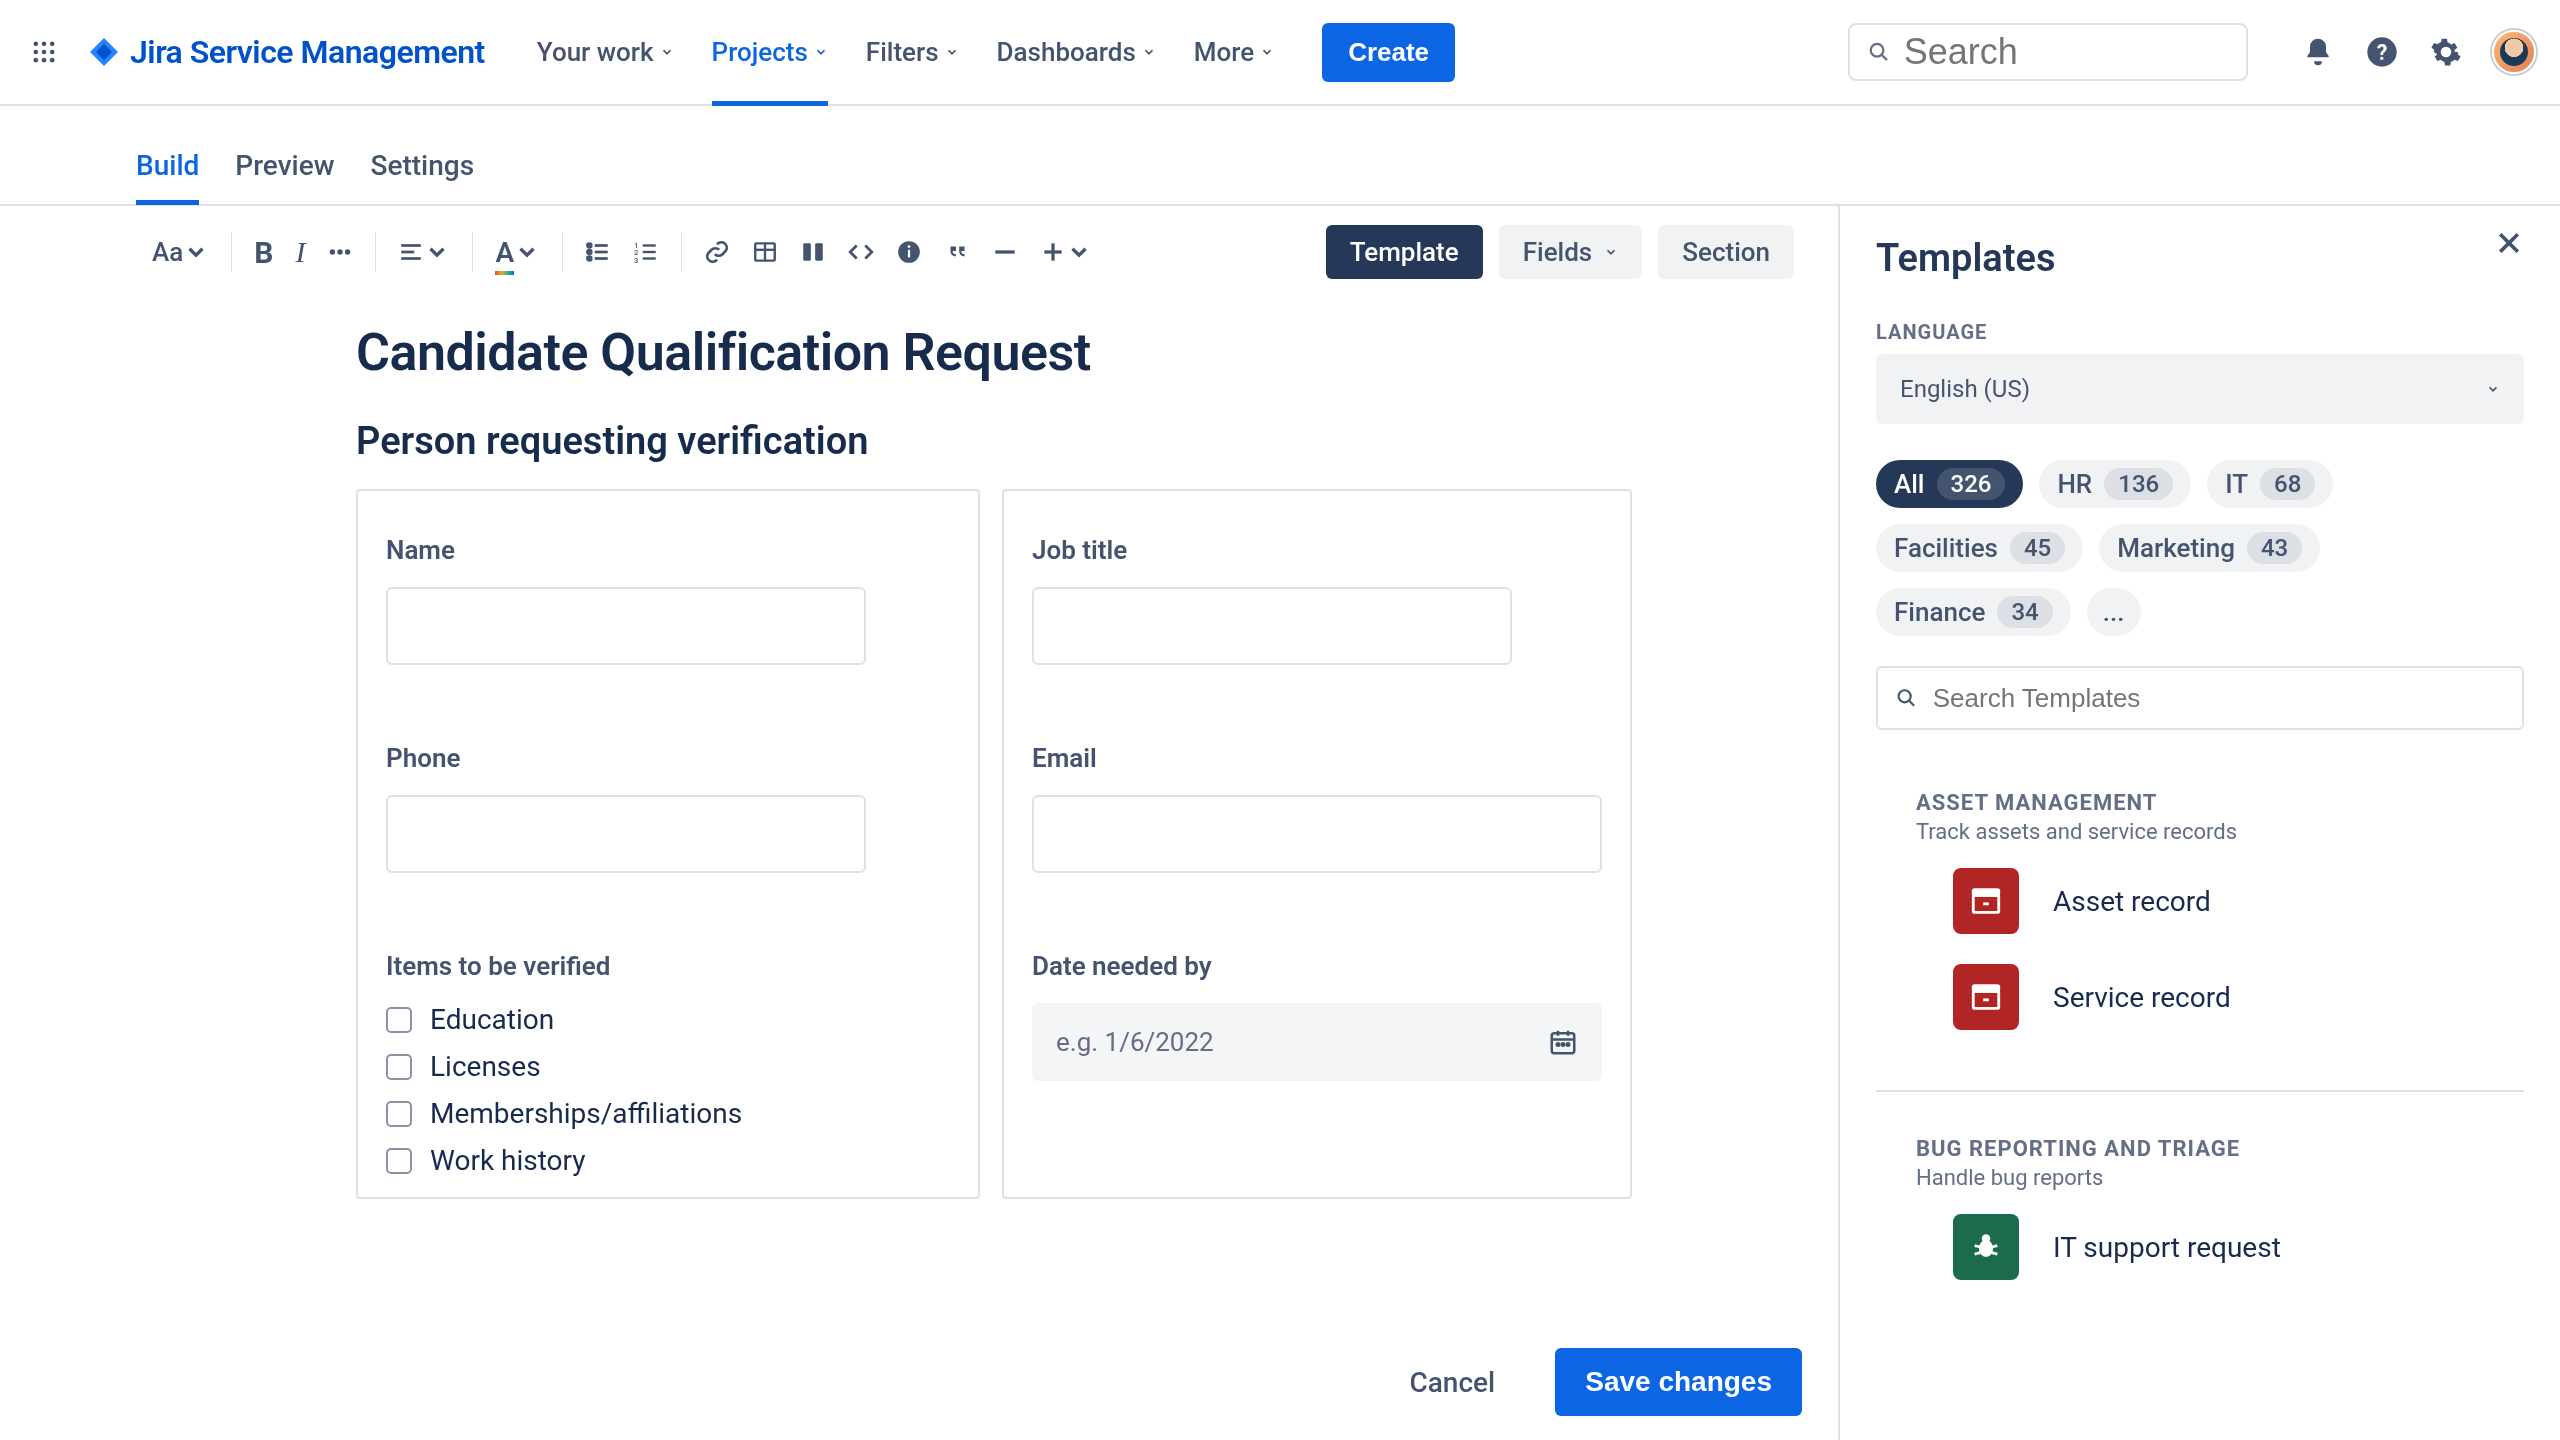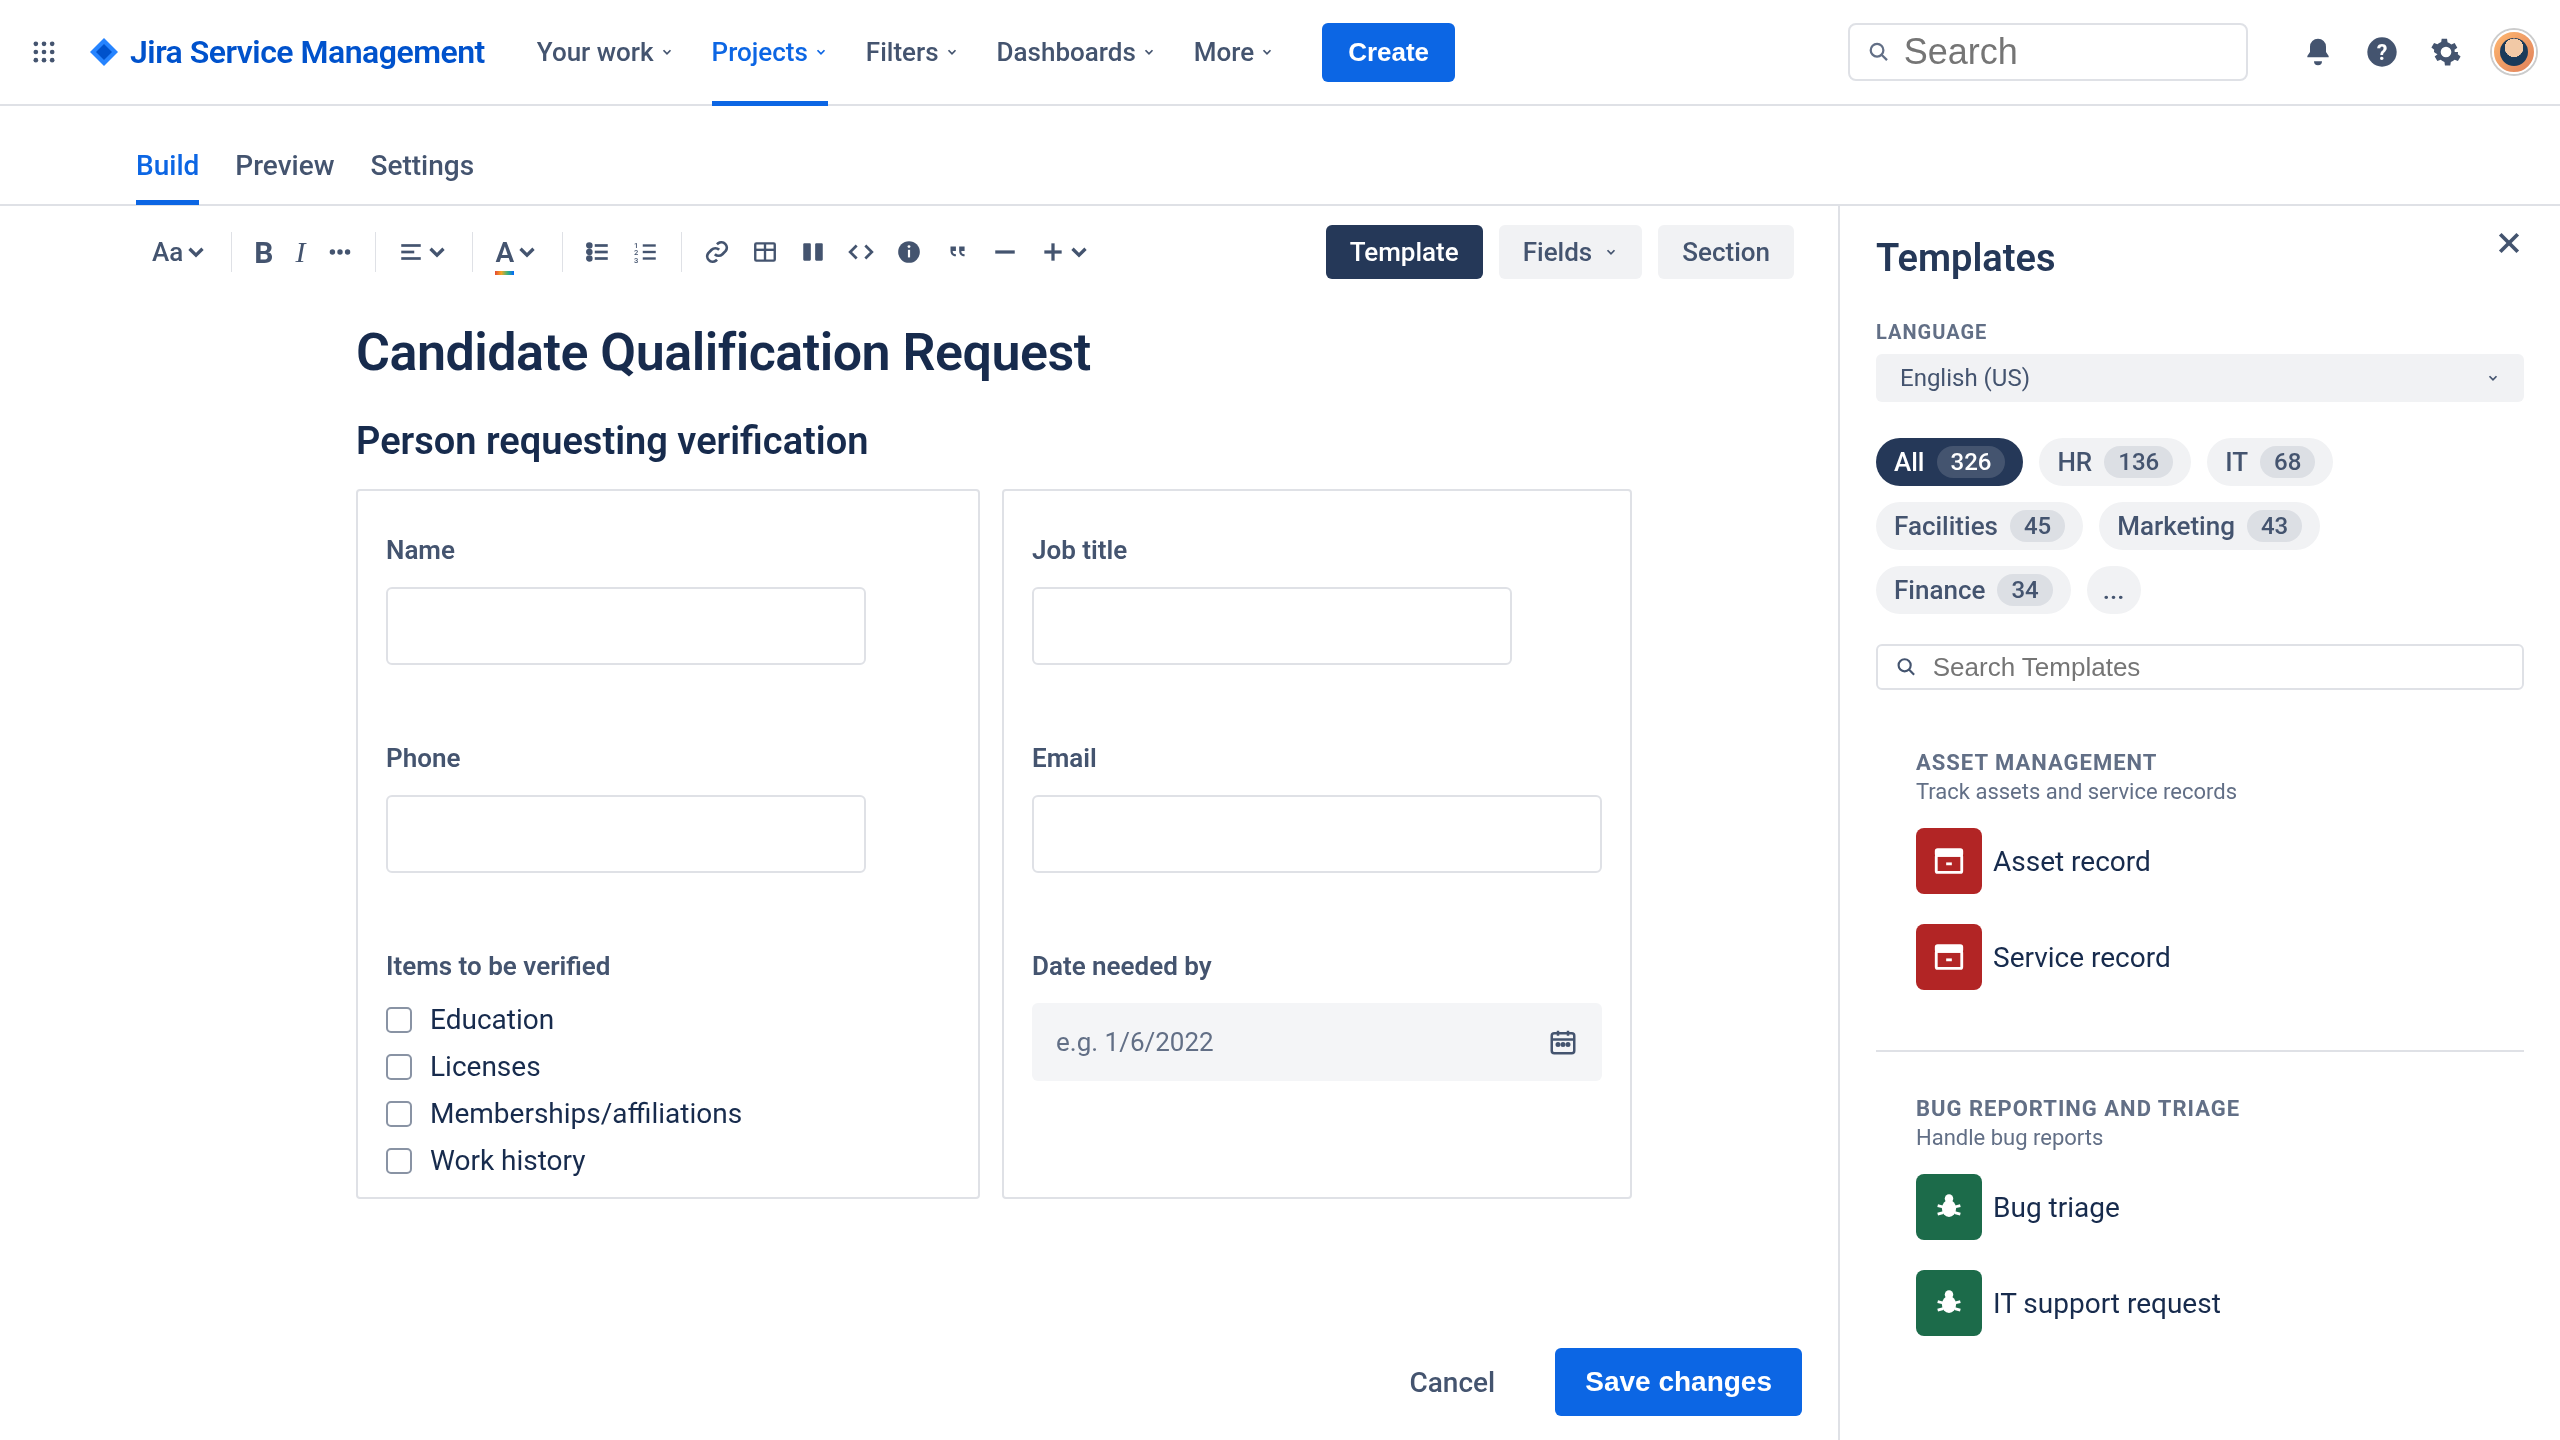--- a/index.html
+++ b/index.html
@@ -149,21 +149,21 @@
   .chip.more { width:54px; justify-content:center; }
 
   .side-search {
     height:64px; border:2px solid var(--border); border-radius:6px;
     display:flex; align-items:center; gap:14px; padding:0 18px; margin-bottom:60px;
   }
   .side-search input { border:none; outline:none; font-size:26px; width:100%; background:transparent; color:var(--text-subtle);}
   .tpl-section { margin-bottom:44px; padding:0 0 30px 40px; border-bottom:2px solid var(--border);}
   .tpl-sec-title { font-size:22px; font-weight:700; letter-spacing:1px; color:var(--text-subtlest);}
   .tpl-sec-desc { font-size:22px; color:var(--text-subtlest); margin:4px 0 24px;}
-  .tpl-item { display:flex; align-items:center; gap:11px; font-size:28px; color:var(--text); margin-bottom:30px;}
+  .tpl-item { display:flex; align-items:center; gap:34px; font-size:28px; color:var(--text); margin-bottom:30px;margin-left:37px;}
   .tpl-icon { width:66px; height:66px; border-radius:8px; display:flex; align-items:center; justify-content:center; color:#fff;}
   .tpl-icon.red { background:var(--red);}
   .tpl-icon.green { background:var(--green);}
 </style>
 </head>
 <body>
 
 <div class="topnav">
   <div class="apps-grid">
     <svg viewBox="0 0 24 24" width="28" height="28" fill="currentColor">
@@ -549,31 +549,18 @@
             <div class="tpl-icon green">
               <svg viewBox="0 0 24 24" width="34" height="34" fill="#fff">
                 <ellipse cx="12" cy="13" rx="5" ry="6"></ellipse>
                 <circle cx="12" cy="6" r="3"></circle>
                 <line x1="4" y1="11" x2="8" y2="12" stroke="#fff" stroke-width="2"></line>
                 <line x1="20" y1="11" x2="16" y2="12" stroke="#fff" stroke-width="2"></line>
                 <line x1="4" y1="17" x2="8" y2="16" stroke="#fff" stroke-width="2"></line>
                 <line x1="20" y1="17" x2="16" y2="16" stroke="#fff" stroke-width="2"></line>
               </svg>
             </div>
-            <span>Bug triage</span>
-          </div>
-          <div class="tpl-item">
-            <div class="tpl-icon green">
-              <svg viewBox="0 0 24 24" width="34" height="34" fill="#fff">
-                <ellipse cx="12" cy="13" rx="5" ry="6"></ellipse>
-                <circle cx="12" cy="6" r="3"></circle>
-                <line x1="4" y1="11" x2="8" y2="12" stroke="#fff" stroke-width="2"></line>
-                <line x1="20" y1="11" x2="16" y2="12" stroke="#fff" stroke-width="2"></line>
-                <line x1="4" y1="17" x2="8" y2="16" stroke="#fff" stroke-width="2"></line>
-                <line x1="20" y1="17" x2="16" y2="16" stroke="#fff" stroke-width="2"></line>
-              </svg>
-            </div>
             <span>IT support request</span>
           </div>
         </div>
       </div>
   </div>
 </div>
 
 </body></html>

